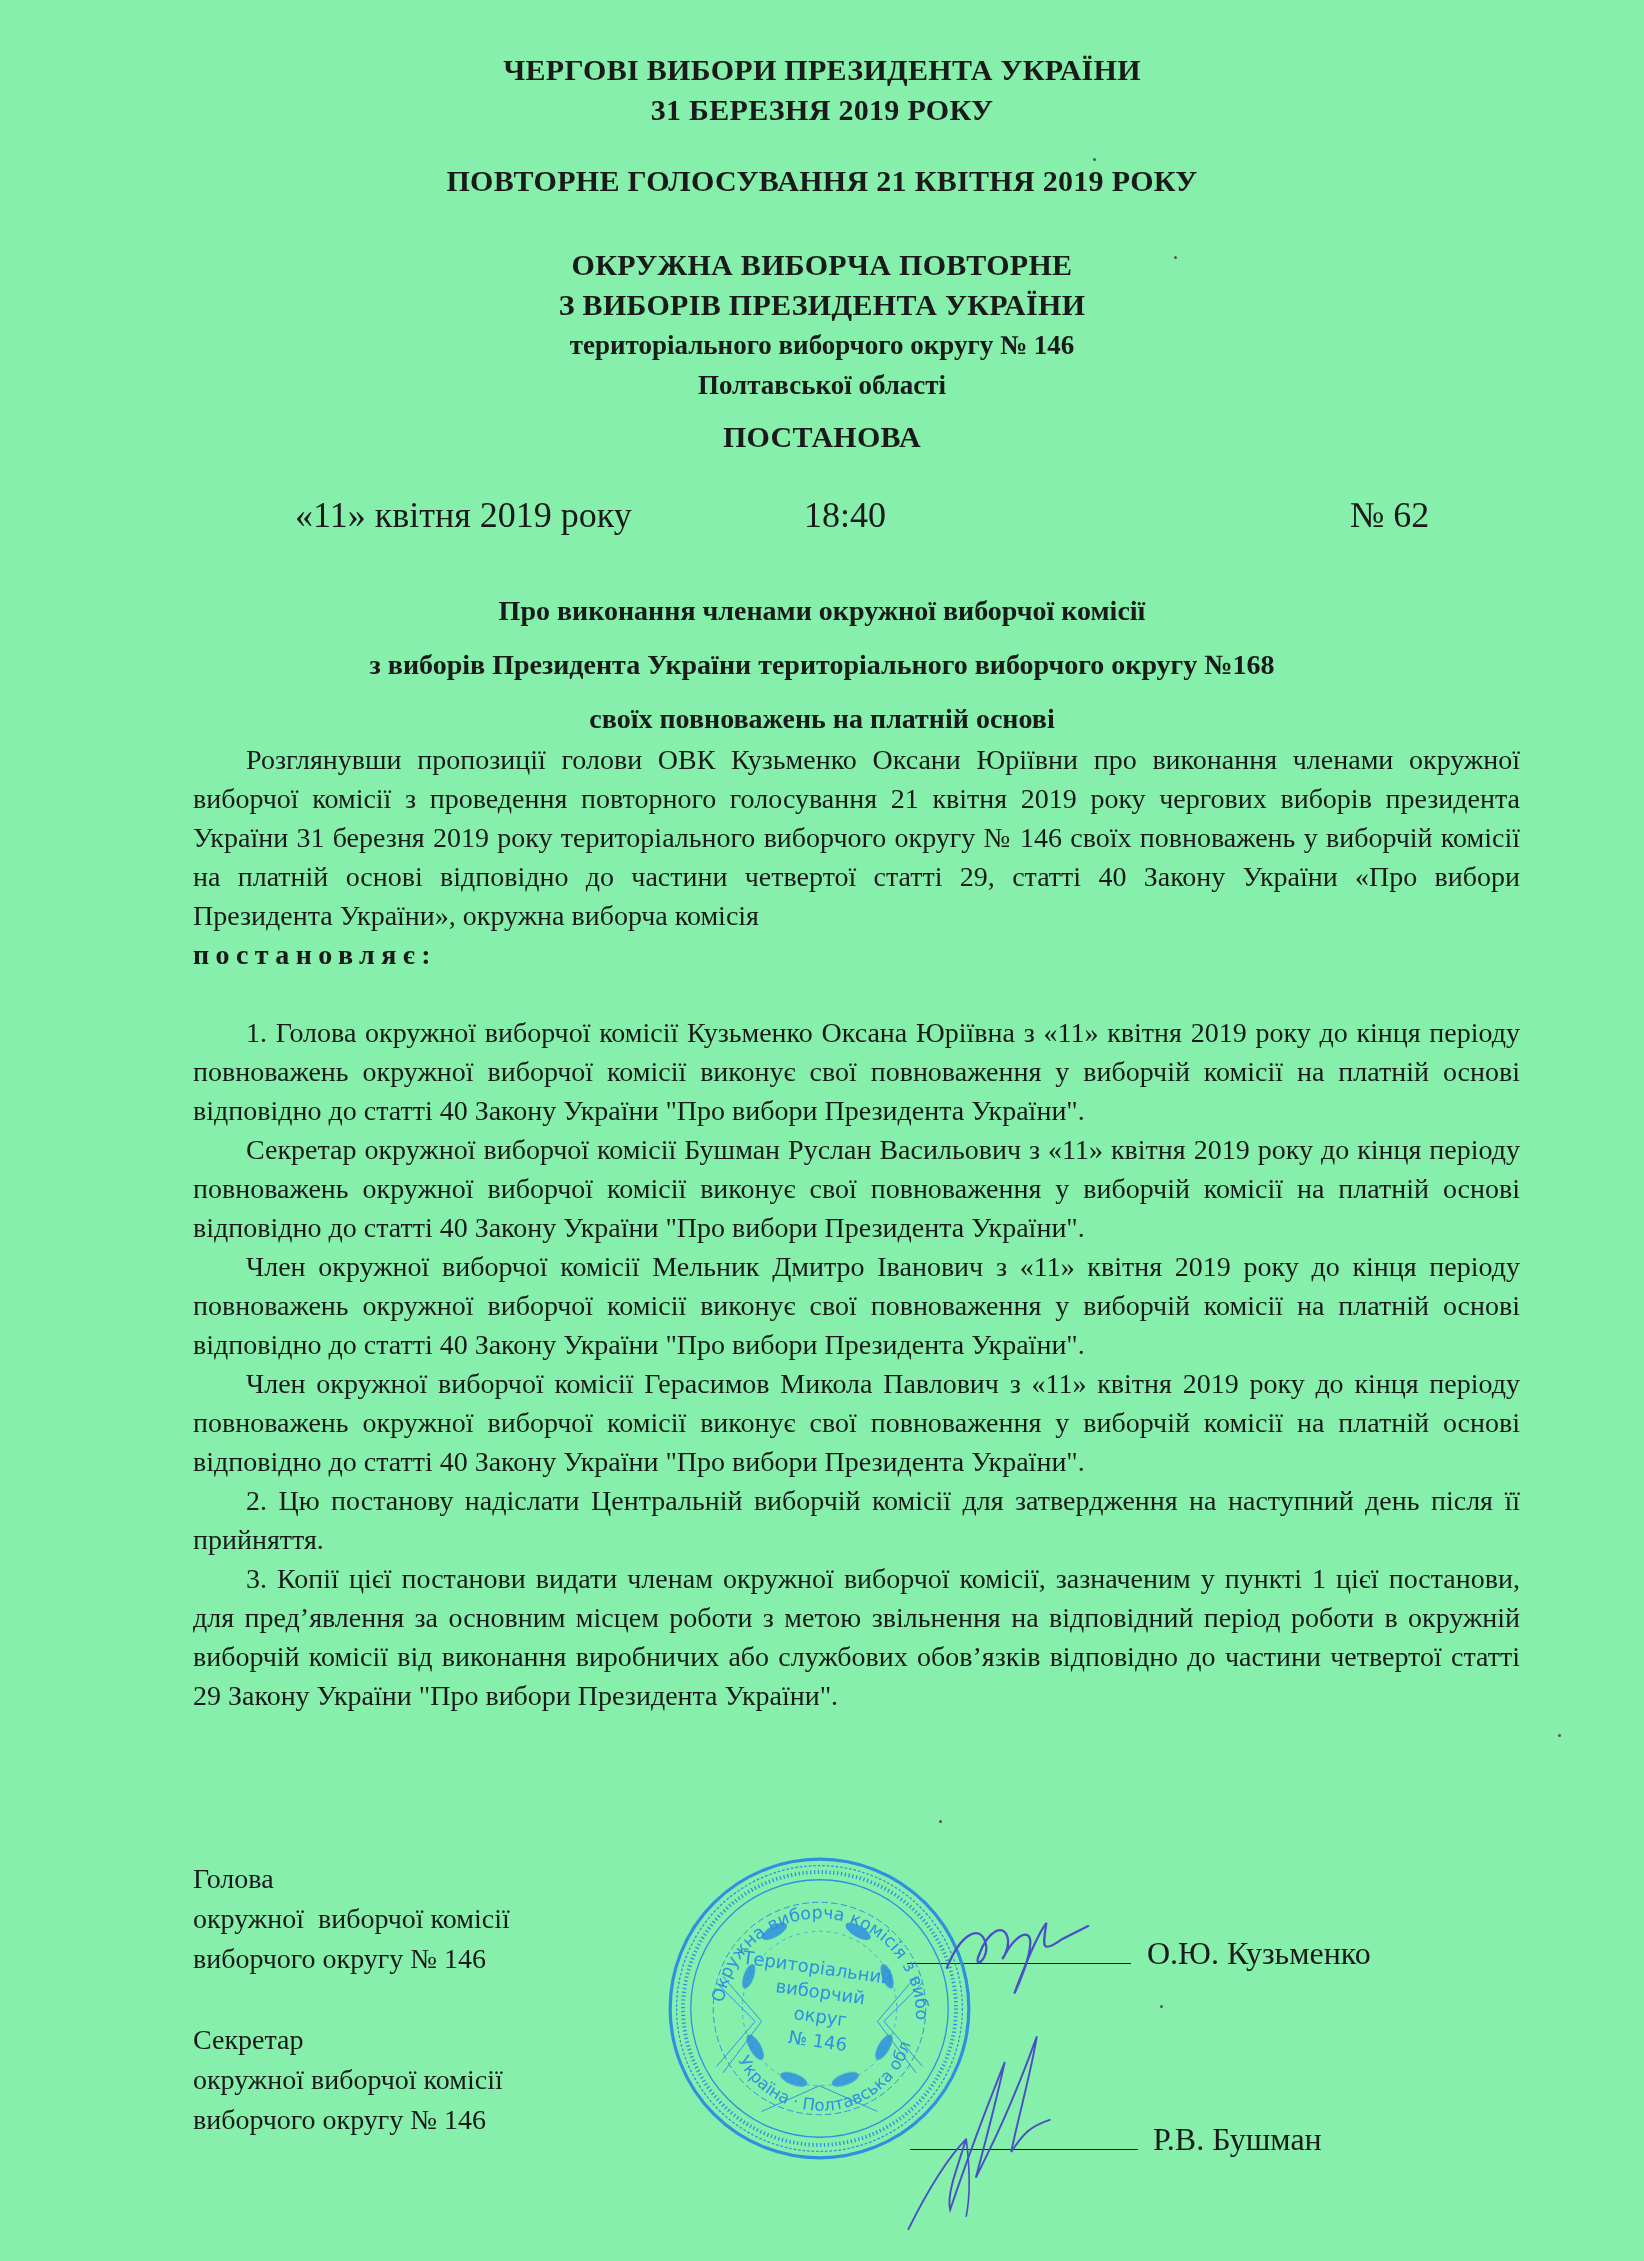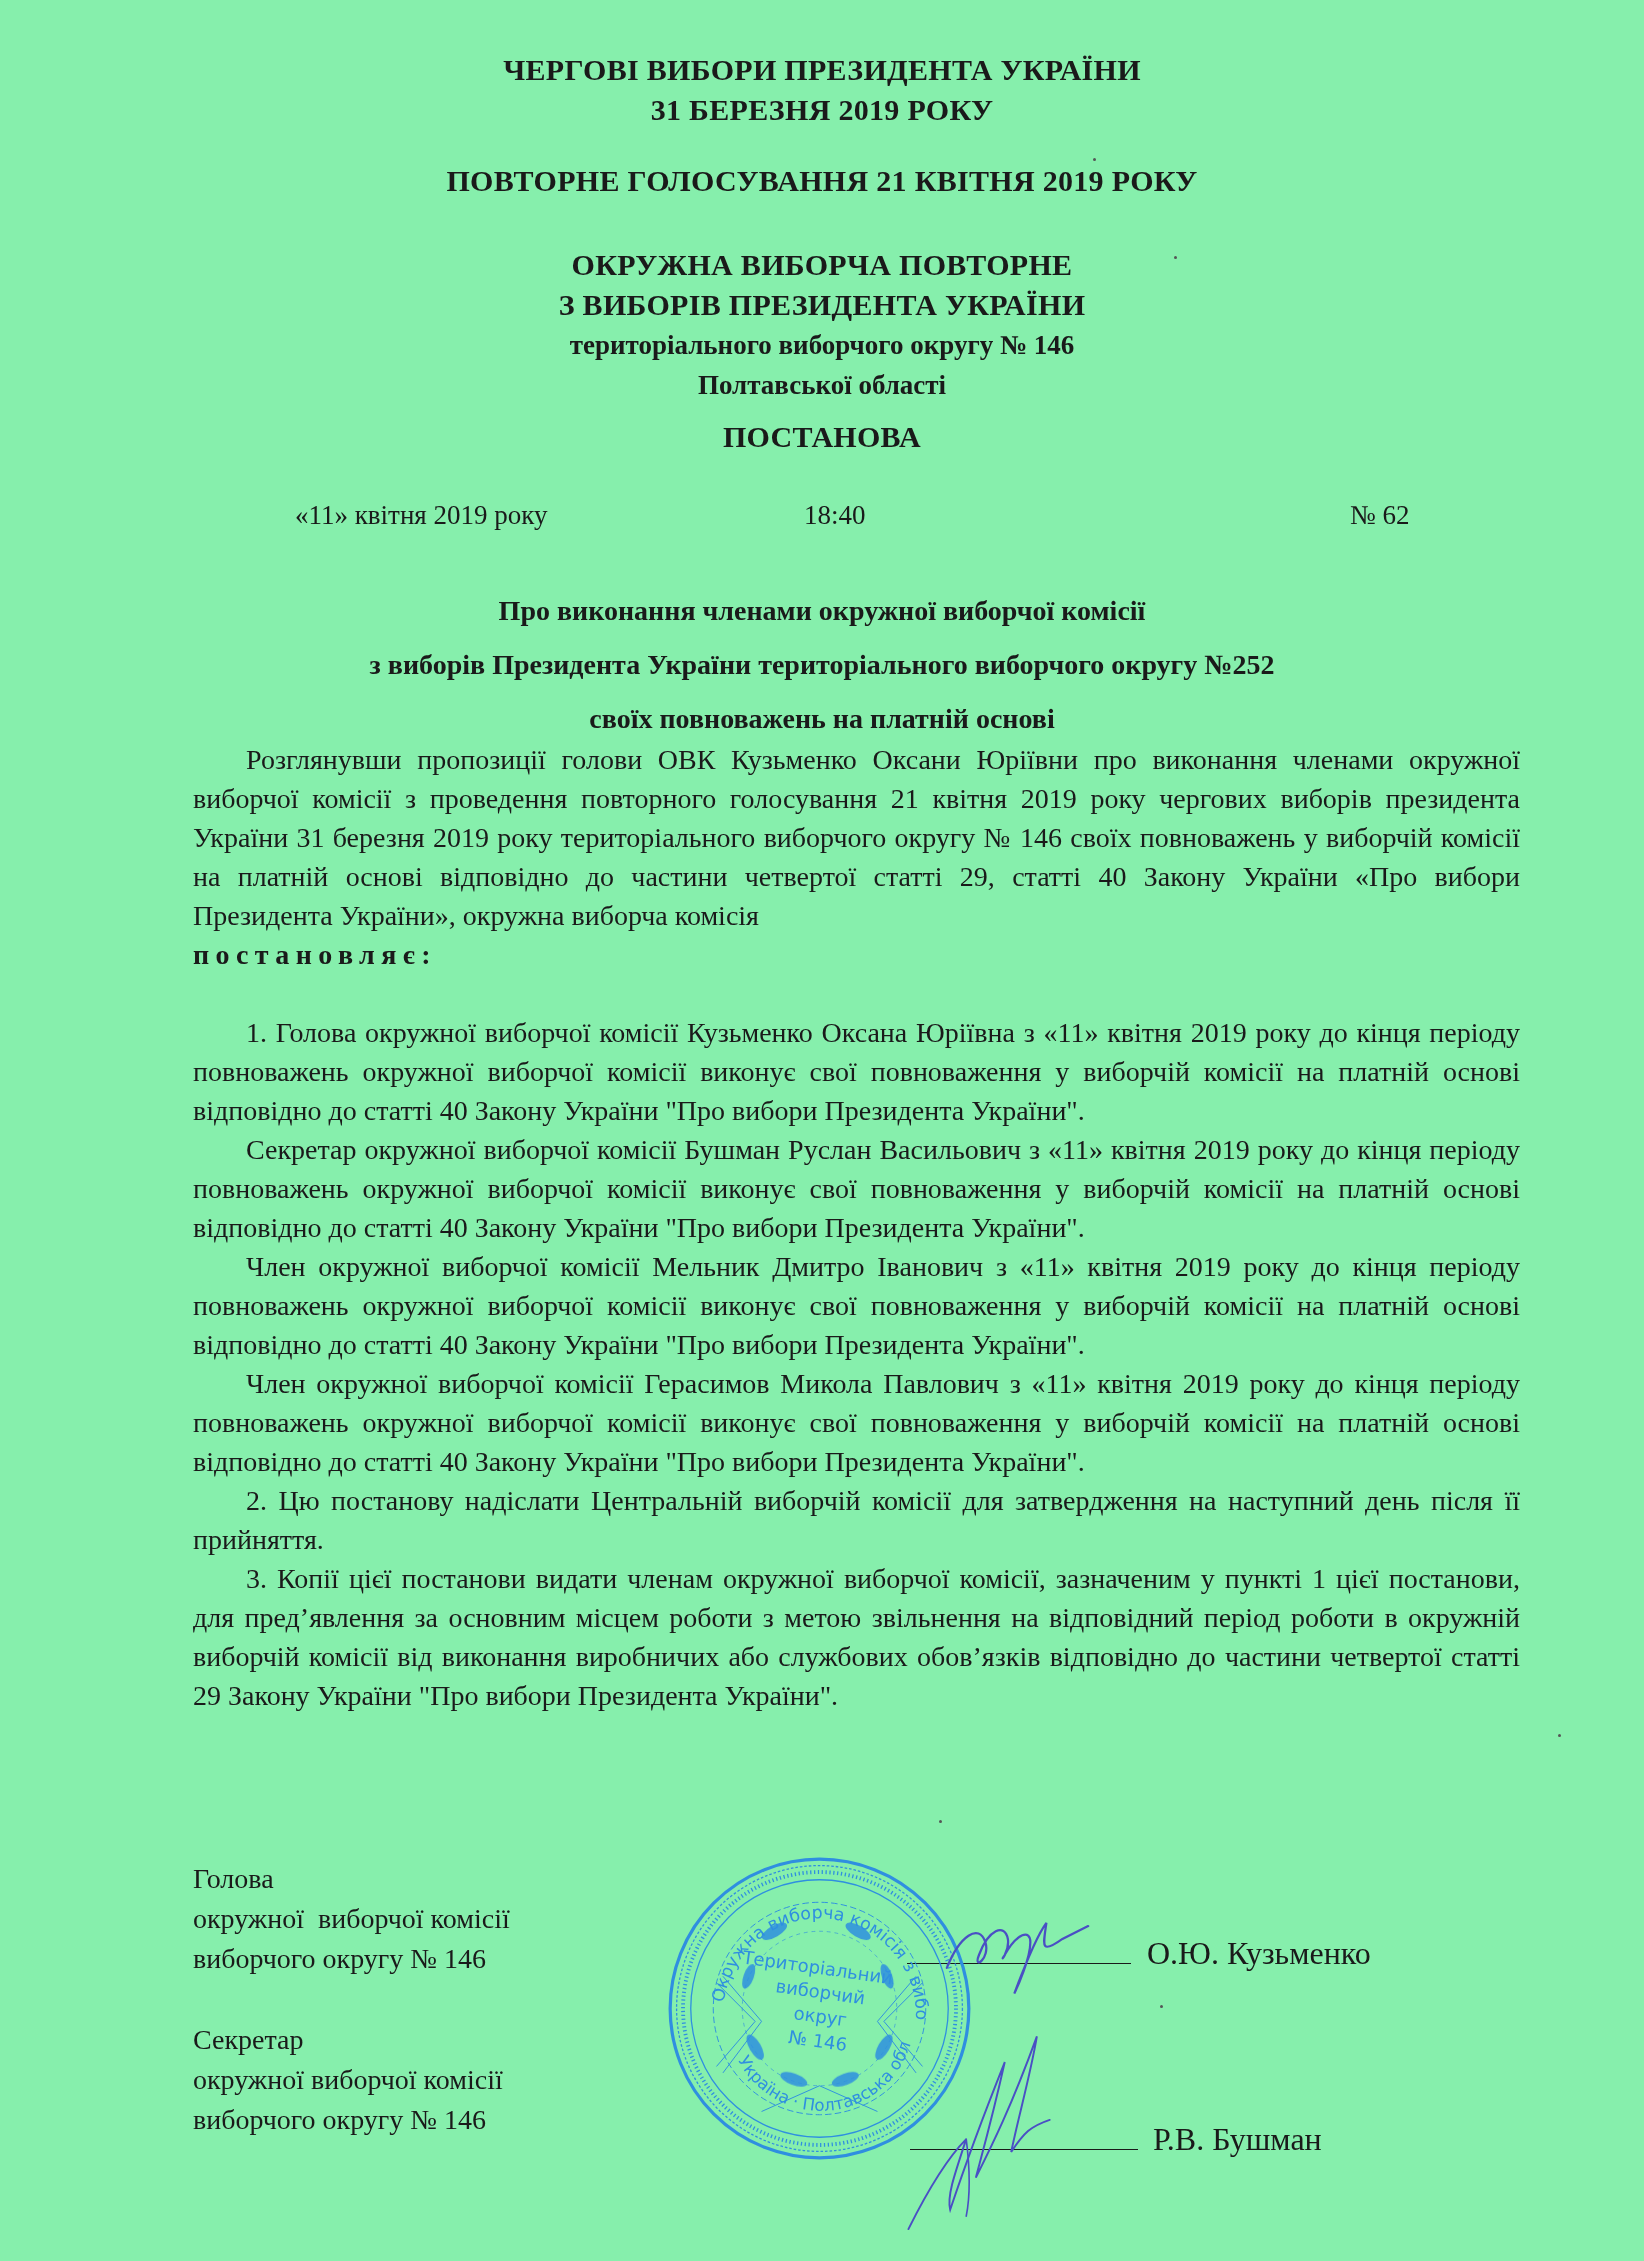--- a/index.html
+++ b/index.html
@@ -35,21 +35,21 @@
       letter-spacing: 0.3px;
     }
     .h-sub {
       font-weight: bold;
       font-size: 27px;
       line-height: 40px;
     }
     .meta-row {
       position: absolute;
       top: 496px;
-      font-size: 27px;
+      font-size: 36px;
       line-height: 39px;
     }
     .title-line {
       font-weight: bold;
       font-size: 28px;
       line-height: 54px;
     }
     .body-text {
       position: absolute;
       left: 193px;
@@ -126,21 +126,21 @@
   <div class="center-block" style="top:417px;">
     <div class="h-caps">ПОСТАНОВА</div>
   </div>
 
   <div class="meta-row" style="left:295px;">«11» квітня 2019 року</div>
   <div class="meta-row" style="left:804px;">18:40</div>
   <div class="meta-row" style="left:1350px;">№ 62</div>
 
   <div class="center-block" style="top:584px;">
     <div class="title-line">Про виконання членами окружної виборчої комісії</div>
-    <div class="title-line">з виборів Президента України територіального виборчого округу №252</div>
+    <div class="title-line">з виборів Президента України територіального виборчого округу №168</div>
     <div class="title-line">своїх повноважень на платній основі</div>
   </div>
 
   <div class="body-text" style="top:740px;">
     <p>Розглянувши пропозиції голови ОВК Кузьменко Оксани Юріївни про виконання членами окружної виборчої комісії з проведення повторного голосування 21 квітня 2019 року чергових виборів президента України 31 березня 2019 року територіального виборчого округу № 146 своїх повноважень у виборчій комісії на платній основі відповідно до частини четвертої статті 29, статті 40 Закону України «Про вибори Президента України», окружна виборча комісія</p>
     <div style="text-indent:0;">
       <span class="spaced">постановляє:</span>
     </div>
     <div class="gap-row"></div>
     <p>1. Голова окружної виборчої комісії Кузьменко Оксана Юріївна з «11» квітня 2019 року до кінця періоду повноважень окружної виборчої комісії виконує свої повноваження у виборчій комісії на платній основі відповідно до статті 40 Закону України "Про вибори Президента України".</p>

